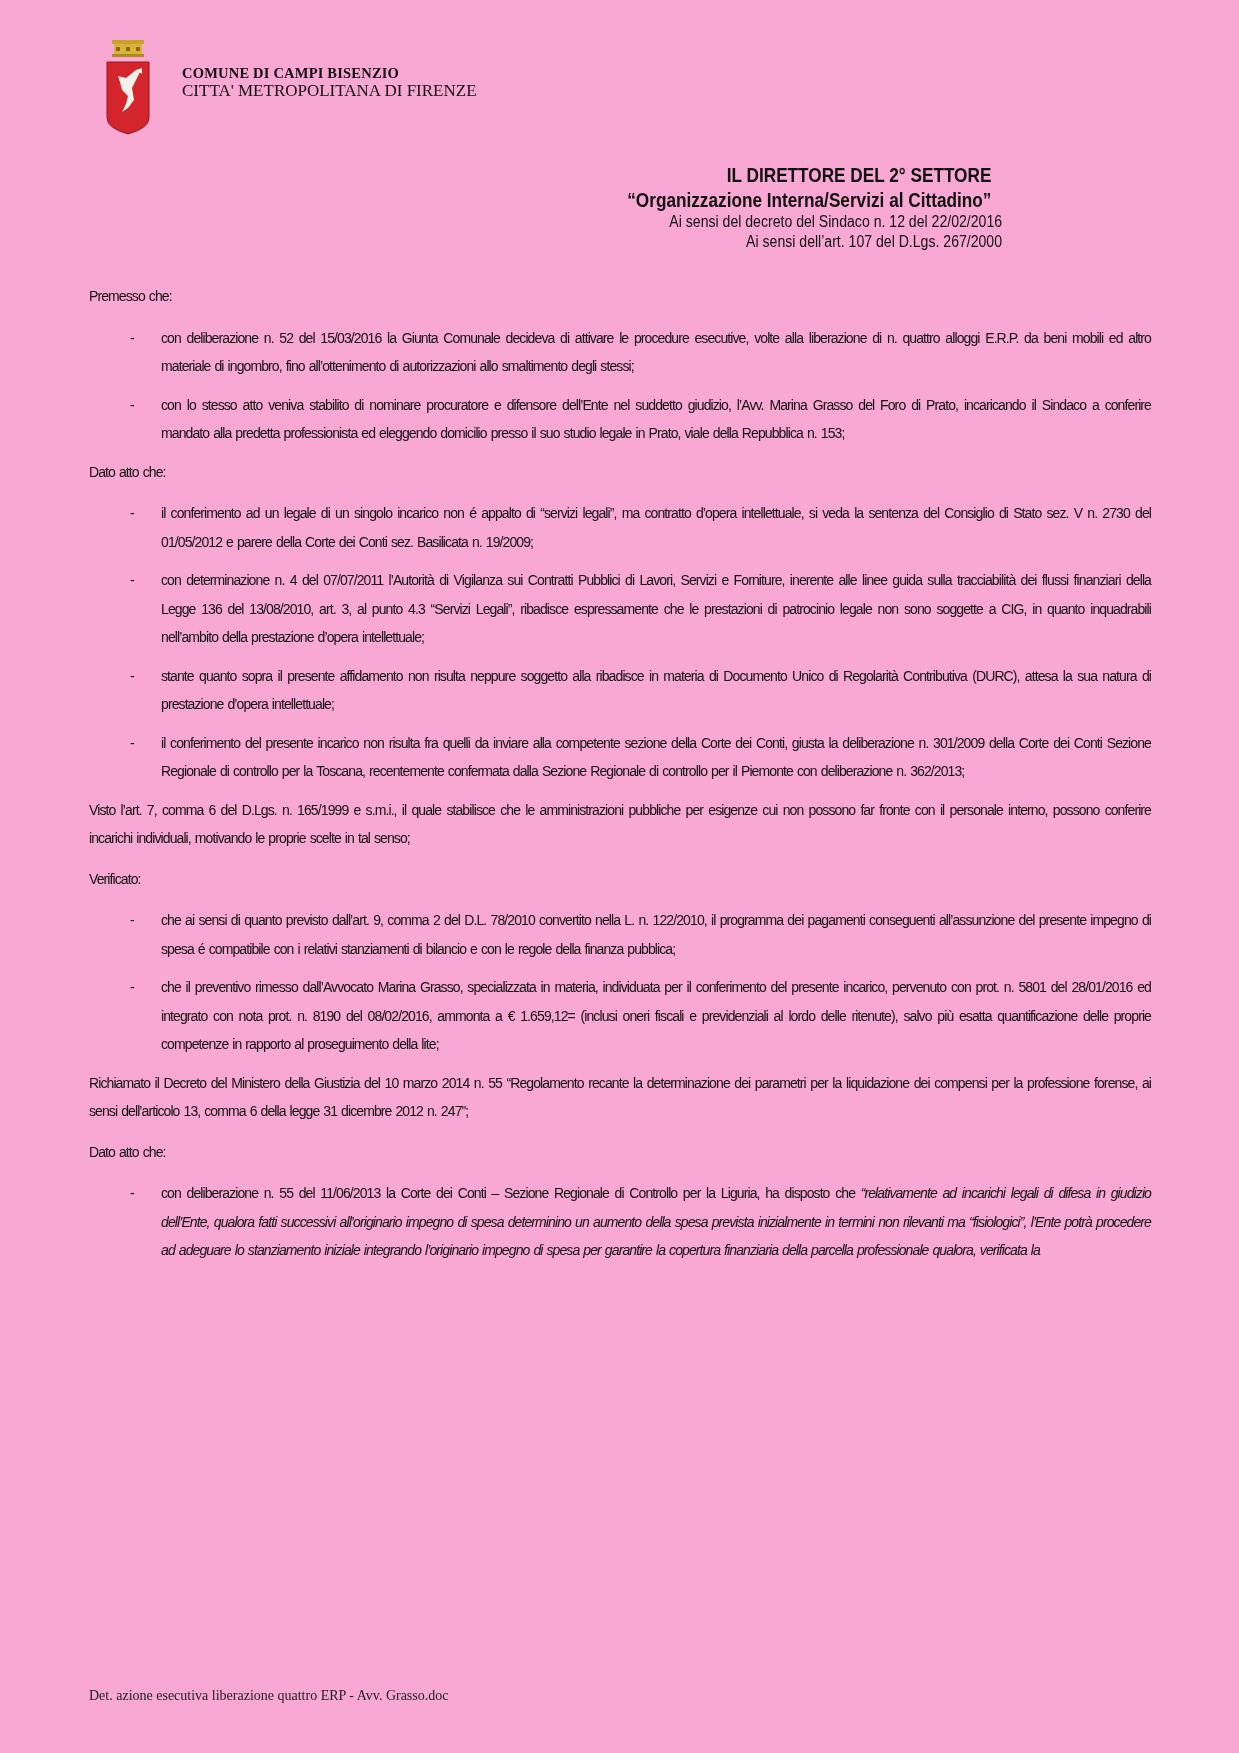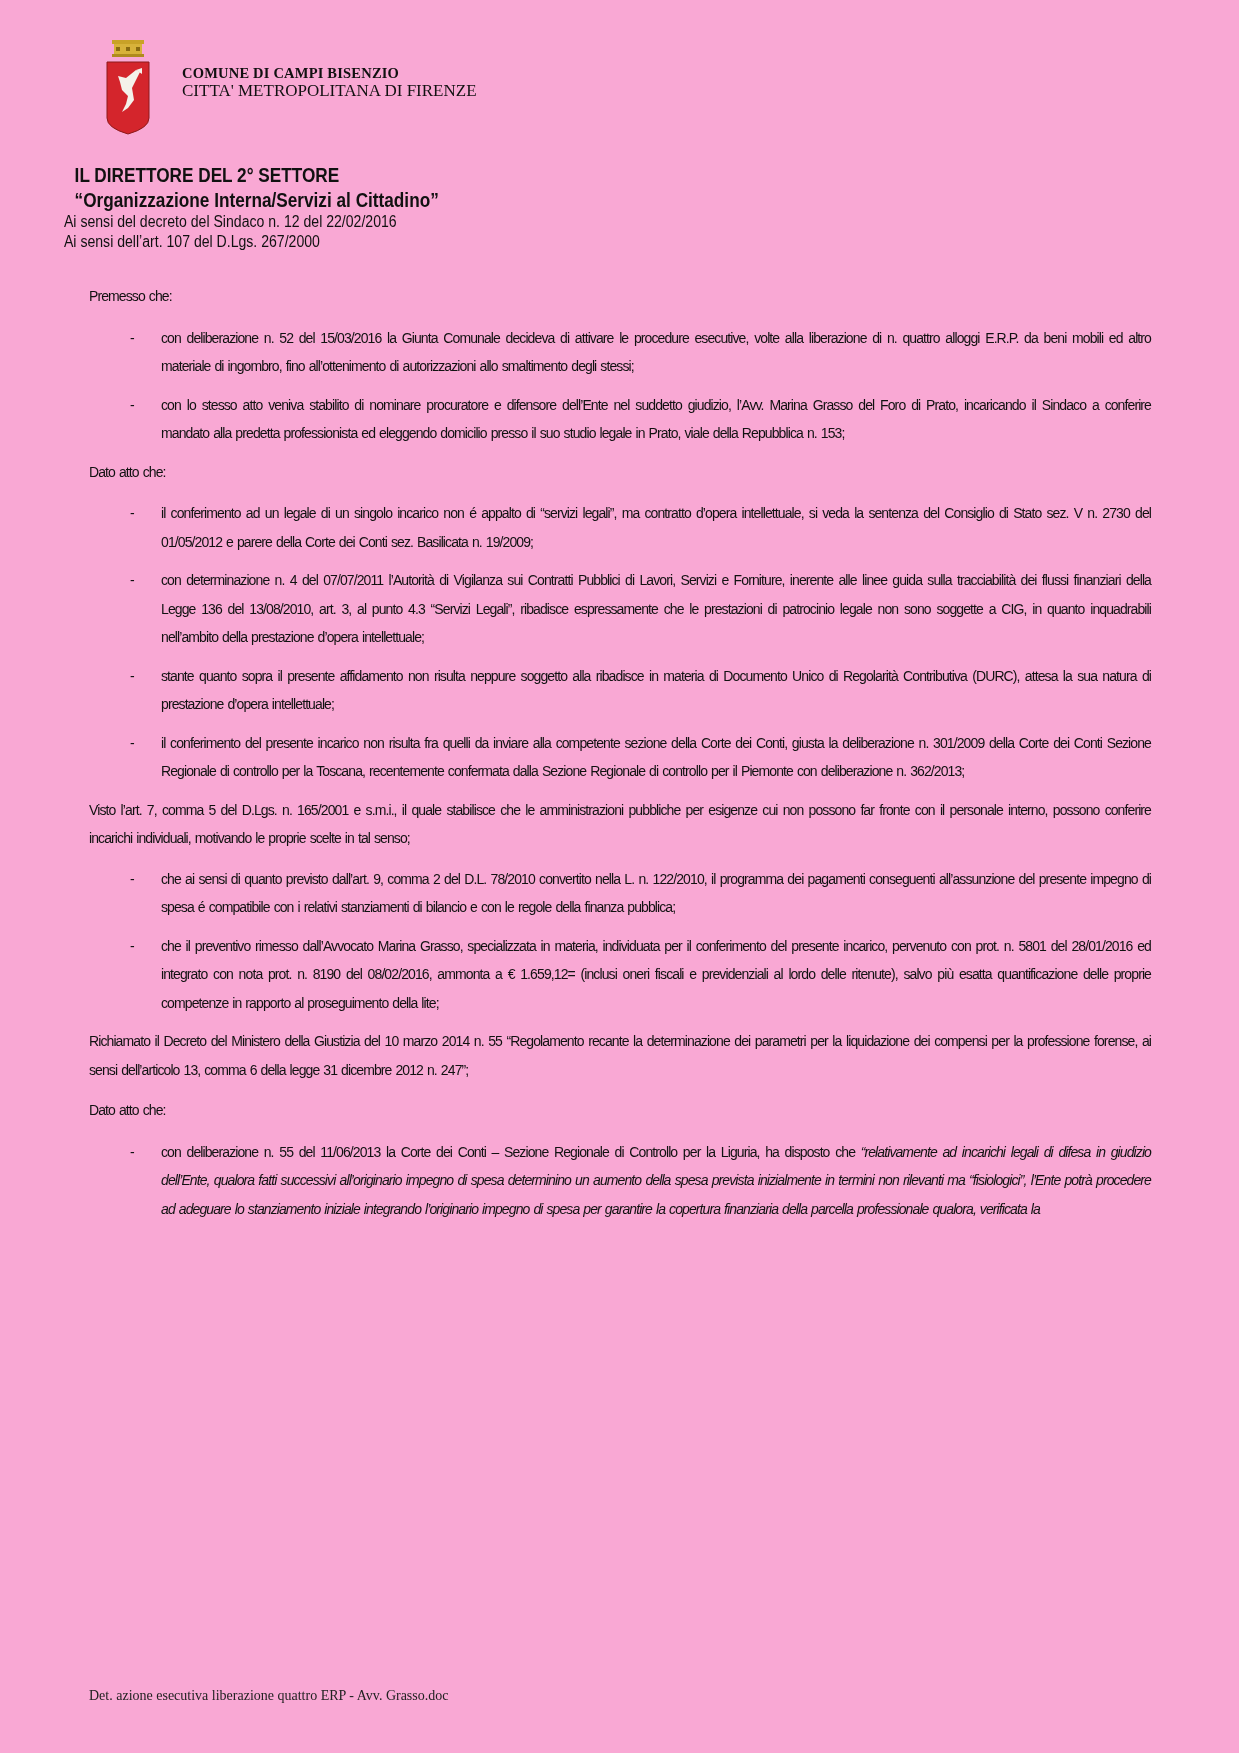--- a/index.html
+++ b/index.html
@@ -6,21 +6,21 @@
     body { width: 1239px; height: 1753px; position: relative; overflow: hidden; color: #111; }
     .page { position: absolute; left: 0; top: 0; width: 1239px; height: 1753px; background: #f9a8d4; }
 
     
     .logo { position: absolute; left: 106px; top: 38px; width: 44px; height: 98px; }
     .org { position: absolute; left: 182px; top: 64px; font-family: "Liberation Serif", serif; color: #111; }
     .org .name { font-weight: bold; font-size: 14.5px; letter-spacing: 0.2px; line-height: 18px; }
     .org .sub { font-size: 17px; line-height: 18px; }
 
     
-    .titles { position: absolute; left: 0; width: 1066px; top: 162px; text-align: left; font-family: "Liberation Sans", sans-serif; }
+    .titles { position: absolute; left: 0; width: 1066px; top: 162px; text-align: right; font-family: "Liberation Sans", sans-serif; }
     .titles .t1 { font-weight: bold; font-size: 20px; line-height: 26px; transform: scaleX(0.86); }
     .titles .t2 { font-weight: bold; font-size: 20px; line-height: 24px; transform: scaleX(0.86); }
     .titles .t3 { font-size: 16px; line-height: 20px; transform: scaleX(0.88); }
 
     
     .body { position: absolute; left: 89px; top: 282px; width: 1062px; font-family: "Liberation Sans", sans-serif; font-size: 14px; line-height: 28.5px; }
     .para { margin: 0 0 12px 0; text-align: justify; }
     .heading { margin: 0 0 13px 0; }
     .list { margin: 0 0 10px 0; padding: 0; list-style: none; }
     .list li { position: relative; padding-left: 72px; margin-bottom: 10px; text-align: justify; }
@@ -68,22 +68,23 @@
     </ul>
 
     <div class="heading">Dato atto che:</div>
     <ul class="list">
       <li><span class="dash">-</span><span>il conferimento ad un legale di un singolo incarico non é appalto di “servizi legali”, ma contratto d’opera intellettuale, si veda la sentenza del Consiglio di Stato sez. V n. 2730 del 01/05/2012 e parere della Corte dei Conti sez. Basilicata n. 19/2009;</span></li>
       <li><span class="dash">-</span><span>con determinazione n. 4 del 07/07/2011 l’Autorità di Vigilanza sui Contratti Pubblici di Lavori, Servizi e Forniture, inerente alle linee guida sulla tracciabilità dei flussi finanziari della Legge 136 del 13/08/2010, art. 3, al punto 4.3 “Servizi Legali”, ribadisce espressamente che le prestazioni di patrocinio legale non sono soggette a CIG, in quanto inquadrabili nell’ambito della prestazione d’opera intellettuale;</span></li>
       <li><span class="dash">-</span><span>stante quanto sopra il presente affidamento non risulta neppure soggetto alla ribadisce in materia di Documento Unico di Regolarità Contributiva (DURC), attesa la sua natura di prestazione d’opera intellettuale;</span></li>
       <li><span class="dash">-</span><span>il conferimento del presente incarico non risulta fra quelli da inviare alla competente sezione della Corte dei Conti, giusta la deliberazione n. 301/2009 della Corte dei Conti Sezione Regionale di controllo per la Toscana, recentemente confermata dalla Sezione Regionale di controllo per il Piemonte con deliberazione n. 362/2013;</span></li>
     </ul>
 
-    <p class="para">Visto l’art. 7, comma 5 del D.Lgs. n. 165/2001 e s.m.i., il quale stabilisce che le amministrazioni pubbliche per esigenze cui non possono far fronte con il personale interno, possono conferire incarichi individuali, motivando le proprie scelte in tal senso;</p>
+    <p class="para">Visto l’art. 7, comma 6 del D.Lgs. n. 165/1999 e s.m.i., il quale stabilisce che le amministrazioni pubbliche per esigenze cui non possono far fronte con il personale interno, possono conferire incarichi individuali, motivando le proprie scelte in tal senso;</p>
 
+    <div class="heading">Verificato:</div>
     <ul class="list">
       <li><span class="dash">-</span><span>che ai sensi di quanto previsto dall’art. 9, comma 2 del D.L. 78/2010 convertito nella L. n. 122/2010, il programma dei pagamenti conseguenti all’assunzione del presente impegno di spesa é compatibile con i relativi stanziamenti di bilancio e con le regole della finanza pubblica;</span></li>
       <li><span class="dash">-</span><span>che il preventivo rimesso dall’Avvocato Marina Grasso, specializzata in materia, individuata per il conferimento del presente incarico, pervenuto con prot. n. 5801 del 28/01/2016 ed integrato con nota prot. n. 8190 del 08/02/2016, ammonta a € 1.659,12= (inclusi oneri fiscali e previdenziali al lordo delle ritenute), salvo più esatta quantificazione delle proprie competenze in rapporto al proseguimento della lite;</span></li>
     </ul>
 
     <p class="para">Richiamato il Decreto del Ministero della Giustizia del 10 marzo 2014 n. 55 “Regolamento recante la determinazione dei parametri per la liquidazione dei compensi per la professione forense, ai sensi dell’articolo 13, comma 6 della legge 31 dicembre 2012 n. 247”;</p>
 
     <div class="heading">Dato atto che:</div>
     <ul class="list">
       <li><span class="dash">-</span><span>con deliberazione n. 55 del 11/06/2013 la Corte dei Conti – Sezione Regionale di Controllo per la Liguria, ha disposto che </span><em>“relativamente ad incarichi legali di difesa in giudizio dell’Ente, qualora fatti successivi all’originario impegno di spesa determinino un aumento della spesa prevista inizialmente in termini non rilevanti ma “fisiologici”, l’Ente potrà procedere ad adeguare lo stanziamento iniziale integrando l’originario impegno di spesa per garantire la copertura finanziaria della parcella professionale qualora, verificata la</em></li>

